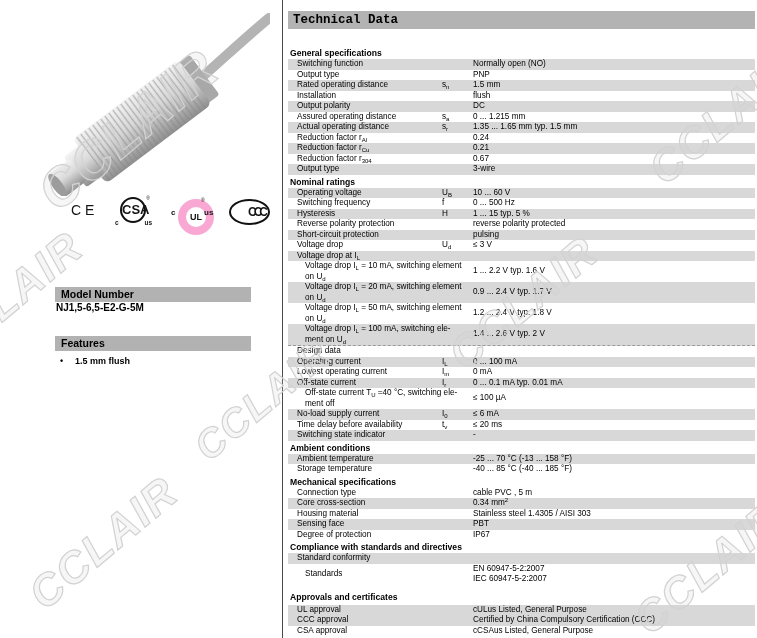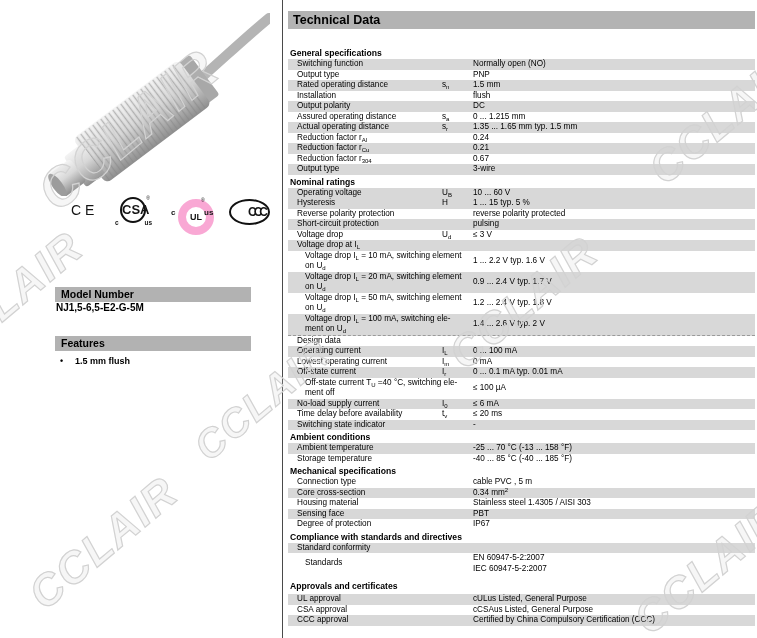--- a/index.html
+++ b/index.html
@@ -46,21 +46,21 @@
             font-weight:bold;font-size:10.5px;line-height:15px;padding-left:6px;box-sizing:border-box;}
   .bar-model{top:287px;}
   .bar-features{top:336px;}
   .model-value{position:absolute;left:56px;top:302px;font-weight:bold;font-size:10px;}
   .feature-item{position:absolute;left:60px;top:356px;font-weight:bold;font-size:9px;}
   .feature-item .blt{display:inline-block;width:15px;}
 
   
   .right-col{position:absolute;left:288px;top:11px;width:467px;z-index:2;}
   .td-title{height:18px;line-height:18px;background:#b3b3b3;font-weight:bold;font-size:12.5px;
-            padding-left:5px;margin-bottom:19px;}
+            padding-left:5px;margin-bottom:19px;font-family:Liberation Mono, monospace;}
   .sec-heading{font-weight:bold;font-size:8.6px;line-height:11px;padding-left:2px;margin-top:2px;}
   .section:first-child .sec-heading{margin-top:13px;}
   .section:last-child .sec-heading{margin-top:7px;margin-bottom:2px;}
   .row{position:relative;display:flex;align-items:center;font-size:8.2px;line-height:10.5px;
        padding-left:9px;min-height:10.5px;}
   .row.shade{background:#d8d8d8;}
   .row.dashed{border-bottom:1px dashed #9a9a9a;}
   .row .lab{width:145px;flex:none;}
   .row .sym{width:31px;flex:none;}
   .row .val{flex:1;}
@@ -192,20 +192,25 @@
             <span class="val">3-wire</span>
           </div>
         </div>
         <div class="section">
           <div class="sec-heading">Nominal ratings</div>
           <div class="row shade">
             <span class="lab">Operating voltage</span>
             <span class="sym">U<sub>B</sub></span>
             <span class="val">10 ... 60 V</span>
           </div>
+          <div class="row">
+            <span class="lab">Switching frequency</span>
+            <span class="sym">f</span>
+            <span class="val">0 ... 500 Hz</span>
+          </div>
           <div class="row shade">
             <span class="lab">Hysteresis</span>
             <span class="sym">H</span>
             <span class="val">1 ... 15  typ. 5  %</span>
           </div>
           <div class="row">
             <span class="lab">Reverse polarity protection</span>
             <span class="sym"></span>
             <span class="val">reverse polarity protected</span>
           </div>
@@ -327,27 +332,27 @@
             <span class="val">EN 60947-5-2:2007<br>IEC 60947-5-2:2007</span>
           </div>
         </div>
         <div class="section">
           <div class="sec-heading">Approvals and certificates</div>
           <div class="row shade">
             <span class="lab">UL approval</span>
             <span class="sym"></span>
             <span class="val">cULus Listed, General Purpose</span>
           </div>
+          <div class="row shade">
+            <span class="lab">CCC approval</span>
+            <span class="sym"></span>
+            <span class="val">Certified by China Compulsory Certification (CCC)</span>
+          </div>
           <div class="row">
             <span class="lab">CSA approval</span>
             <span class="sym"></span>
             <span class="val">cCSAus Listed, General Purpose</span>
-          </div>
-          <div class="row shade">
-            <span class="lab">CCC approval</span>
-            <span class="sym"></span>
-            <span class="val">Certified by China Compulsory Certification (CCC)</span>
           </div>
         </div>
       </div>
   </div>
 
 </div>
 
 </body></html>

